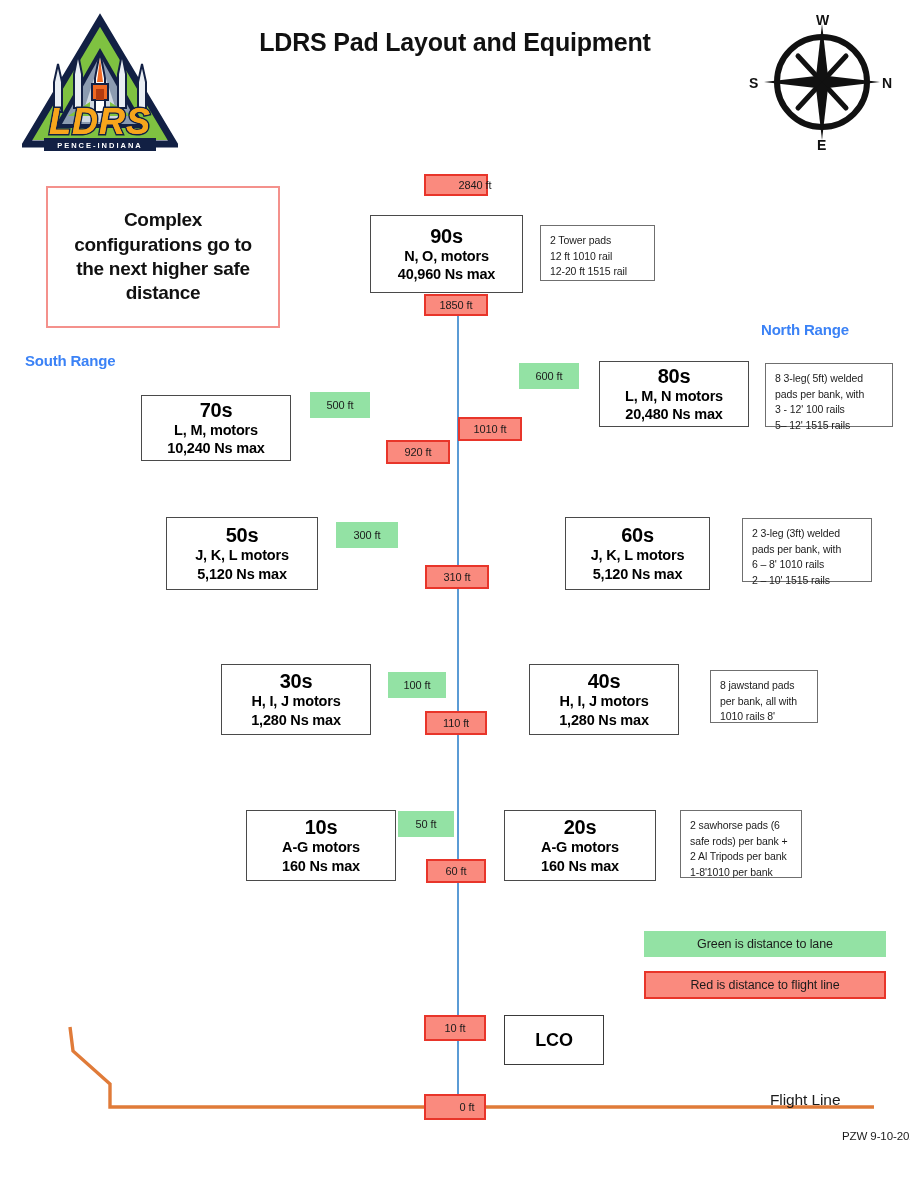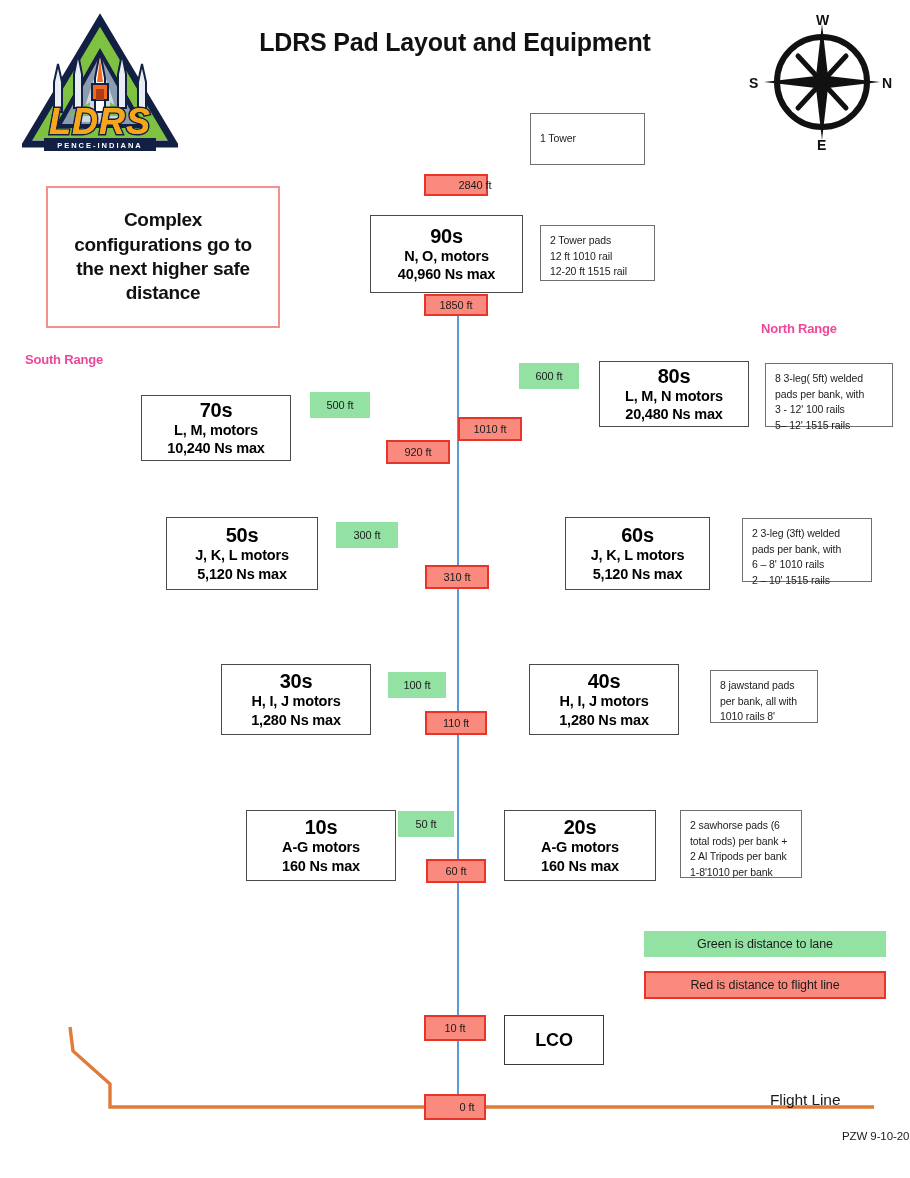--- a/index.html
+++ b/index.html
@@ -101,23 +101,23 @@
   #callout-text{
     font-size:19px;
     font-weight:800;
     line-height:1.28;
     color:#111111;
     letter-spacing:-0.3px;
   }
 
   
   .range-label{
-    font-size:13px;
+    font-size:15px;
     font-weight:700;
-    color:#ec4899;
+    color:#3b82f6;
     letter-spacing:-0.2px;
     white-space:nowrap;
   }
 
   
   #center-line{
     background:#5b9bd5;
     width:1.6px;
   }
 
@@ -247,23 +247,20 @@
 
   <div class="abs" id="center-line" style="left:457px; top:300px; height:808px;"></div>
 
   <div class="abs" id="callout" style="left:46px; top:186px; width:234px; height:142px;">
     <div id="callout-text">Complex configurations go to the next higher safe distance</div>
   </div>
 
   <div class="abs range-label" style="left:25px; top:352px;">South Range</div>
   <div class="abs range-label" style="left:761px; top:321px;">North Range</div>
 
-  <div class="abs note-box vcenter" style="left:530px; top:113px; width:115px; height:52px;">
-    <div class="note-line">1 Tower</div>
-  </div>
   <div class="abs tag tag-red" style="left:424px; top:174px; width:64px; height:22px;padding-left:38px;">2840 ft</div>
 
   <div class="abs pad-box" style="left:370px; top:215px; width:153px; height:78px;">
     <div class="pad-title">90s</div>
     <div class="pad-line">N, O, motors</div>
     <div class="pad-line">40,960 Ns max</div>
   </div>
   <div class="abs note-box" style="left:540px; top:225px; width:115px; height:56px;">
     <div class="note-line">2 Tower pads</div>
     <div class="note-line">12 ft 1010 rail</div>
@@ -332,21 +329,21 @@
   <div class="abs tag tag-green" style="left:388px; top:672px; width:58px; height:26px;">100 ft</div>
   <div class="abs tag tag-red" style="left:425px; top:711px; width:62px; height:24px;">110 ft</div>
 
   <div class="abs pad-box" style="left:504px; top:810px; width:152px; height:71px;">
     <div class="pad-title">20s</div>
     <div class="pad-line">A-G  motors</div>
     <div class="pad-line">160 Ns max</div>
   </div>
   <div class="abs note-box" style="left:680px; top:810px; width:122px; height:68px;">
     <div class="note-line">2 sawhorse pads  (6</div>
-    <div class="note-line">total rods) per bank +</div>
+    <div class="note-line">safe rods) per bank +</div>
     <div class="note-line">2 Al Tripods per bank</div>
     <div class="note-line">1-8'1010 per bank</div>
   </div>
 
   <div class="abs pad-box" style="left:246px; top:810px; width:150px; height:71px;">
     <div class="pad-title">10s</div>
     <div class="pad-line">A-G  motors</div>
     <div class="pad-line">160 Ns max</div>
   </div>
   <div class="abs tag tag-green" style="left:398px; top:811px; width:56px; height:26px;">50 ft</div>

